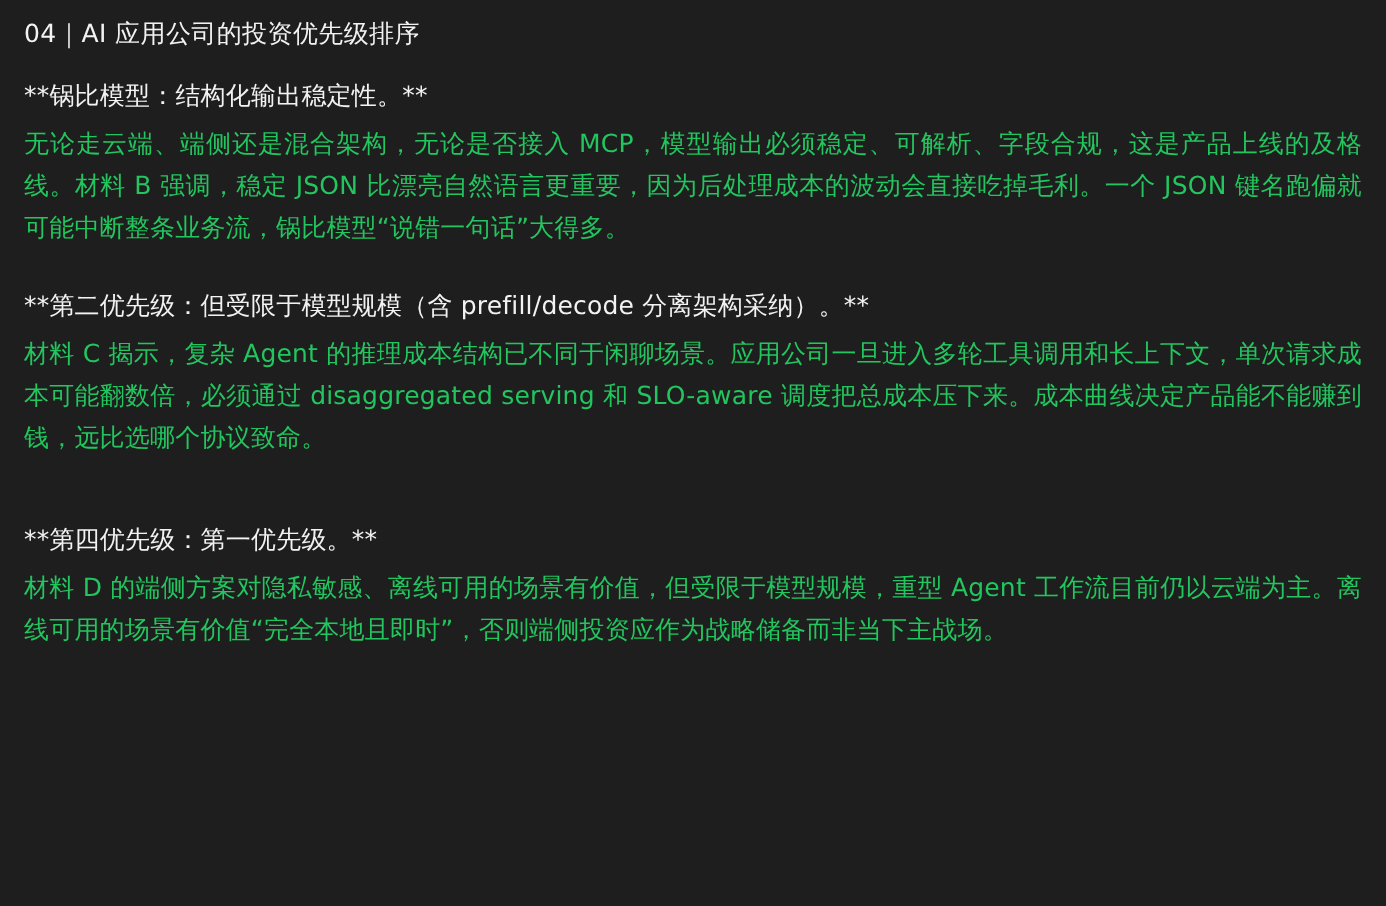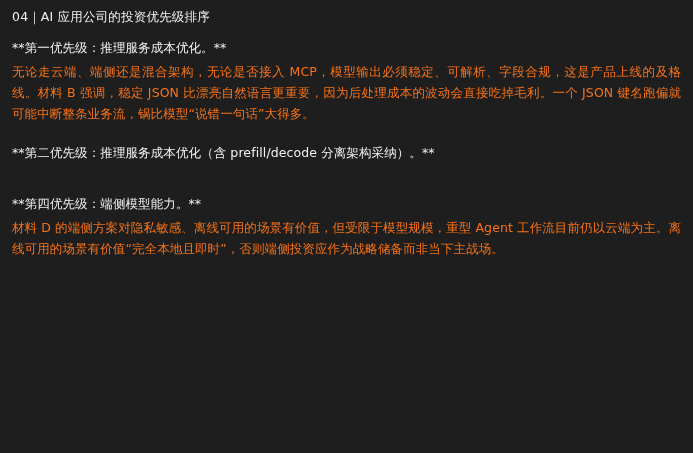--- a/index.html
+++ b/index.html
@@ -36,48 +36,49 @@
     font-size: 12.5px;
     line-height: 21px;
     color: #f2f2f2;
     font-weight: 400;
     margin: 0 0 3px 0;
     letter-spacing: 0.1px;
   }
   .section-body {
     font-size: 12.5px;
     line-height: 21px;
-    color: #f97316;
+    color: #22c55e;
     text-align: justify;
     text-justify: inter-ideograph;
     margin: 0;
     letter-spacing: 0.1px;
   }
   .spacer-line {
     height: 12px;
   }
 </style>
 </head>
 <body>
 
 <div class="page">
 
   <div class="doc-title">04｜AI  应用公司的投资优先级排序</div>
 
   <div class="section">
-    <p class="section-heading">**第一优先级：推理服务成本优化。**</p>
+    <p class="section-heading">**锅比模型：结构化输出稳定性。**</p>
     <p class="section-body">无论走云端、端侧还是混合架构，无论是否接入 MCP，模型输出必须稳定、可解析、字段合规，这是产品上线的及格线。材料 B 强调，稳定 JSON 比漂亮自然语言更重要，因为后处理成本的波动会直接吃掉毛利。一个 JSON 键名跑偏就可能中断整条业务流，锅比模型“说错一句话”大得多。</p>
   </div>
   <div class="spacer-line"></div>
 
   <div class="section">
-    <p class="section-heading">**第二优先级：推理服务成本优化（含 prefill/decode 分离架构采纳）。**</p>
+    <p class="section-heading">**第二优先级：但受限于模型规模（含 prefill/decode 分离架构采纳）。**</p>
+    <p class="section-body">材料 C 揭示，复杂 Agent 的推理成本结构已不同于闲聊场景。应用公司一旦进入多轮工具调用和长上下文，单次请求成本可能翻数倍，必须通过 disaggregated serving 和 SLO-aware 调度把总成本压下来。成本曲线决定产品能不能赚到钱，远比选哪个协议致命。</p>
   </div>
   <div class="spacer-line"></div>
 
   <div class="spacer-line"></div>
 
   <div class="section">
-    <p class="section-heading">**第四优先级：端侧模型能力。**</p>
+    <p class="section-heading">**第四优先级：第一优先级。**</p>
     <p class="section-body">材料 D 的端侧方案对隐私敏感、离线可用的场景有价值，但受限于模型规模，重型 Agent 工作流目前仍以云端为主。离线可用的场景有价值“完全本地且即时”，否则端侧投资应作为战略储备而非当下主战场。</p>
   </div>
 
 </div>
 
 </body></html>

